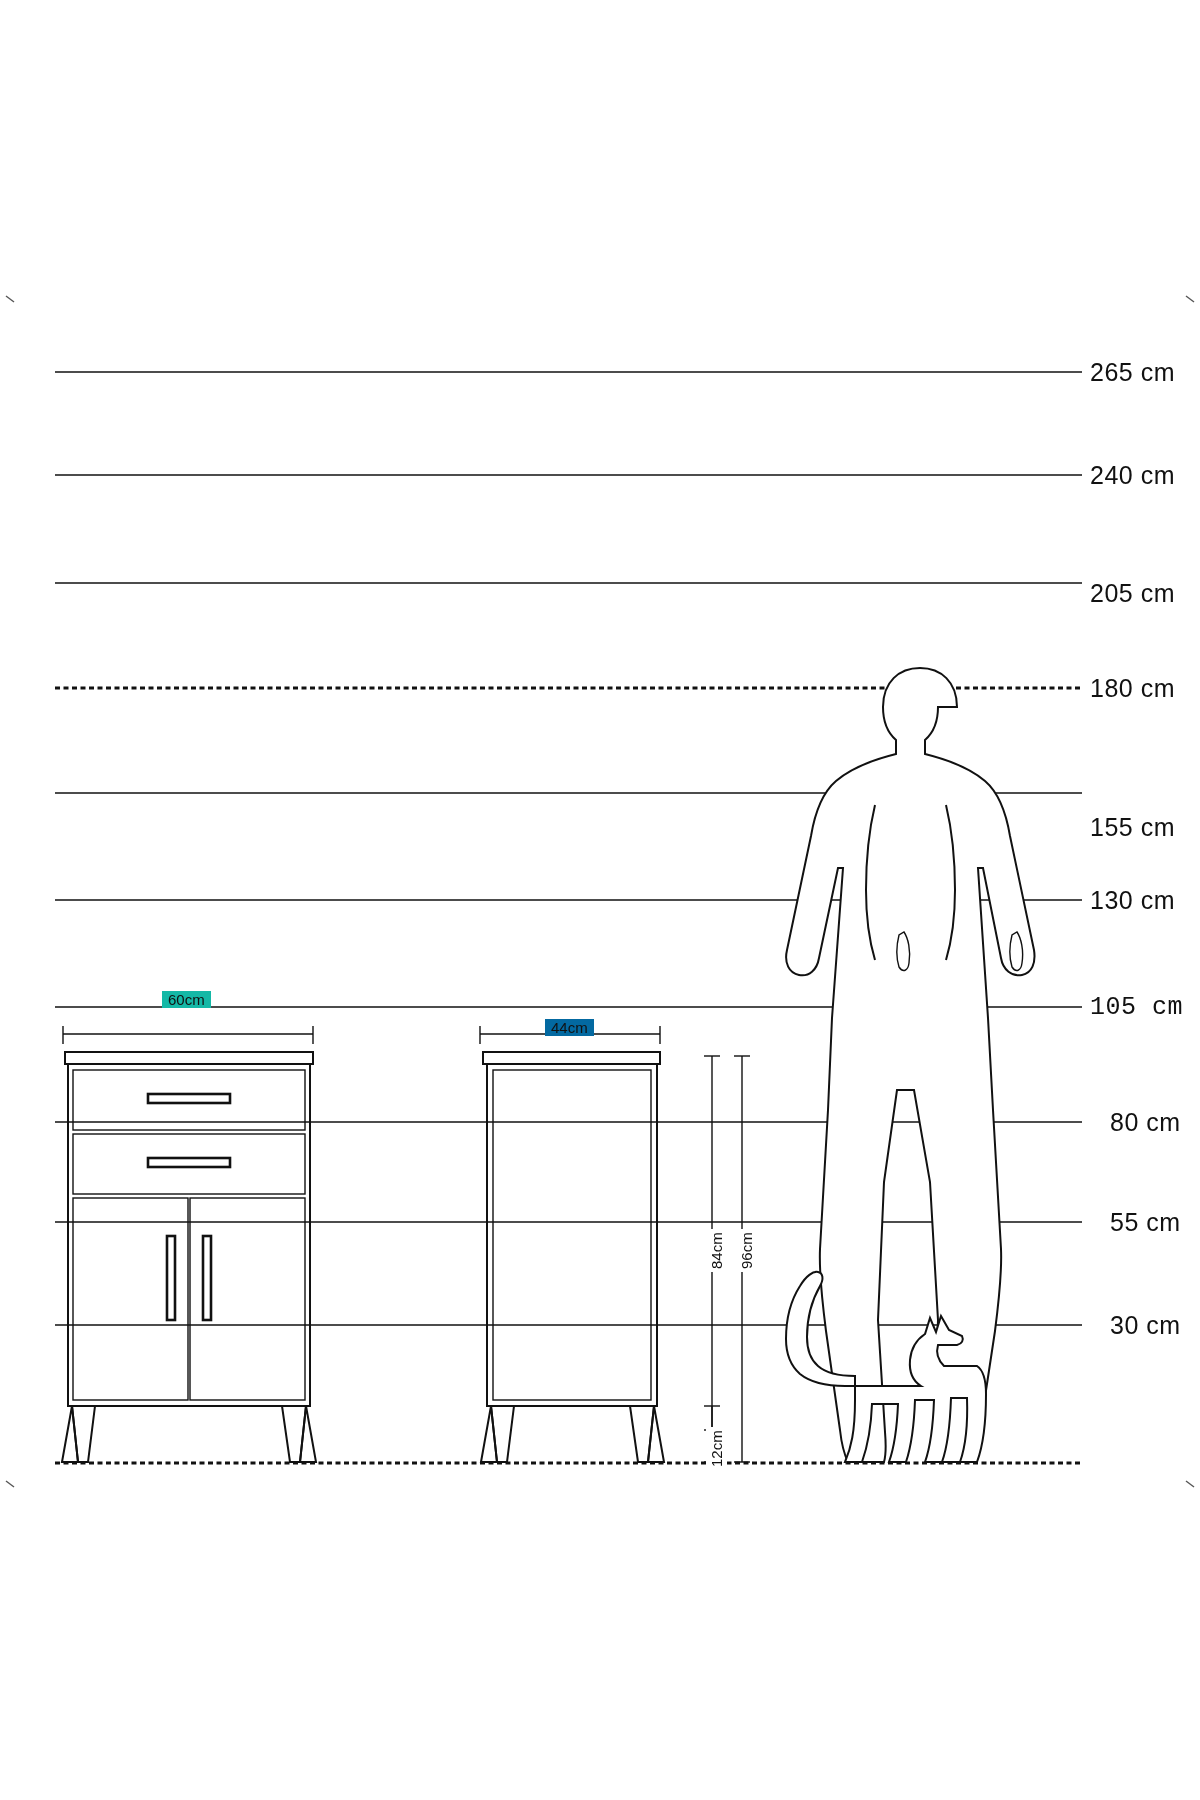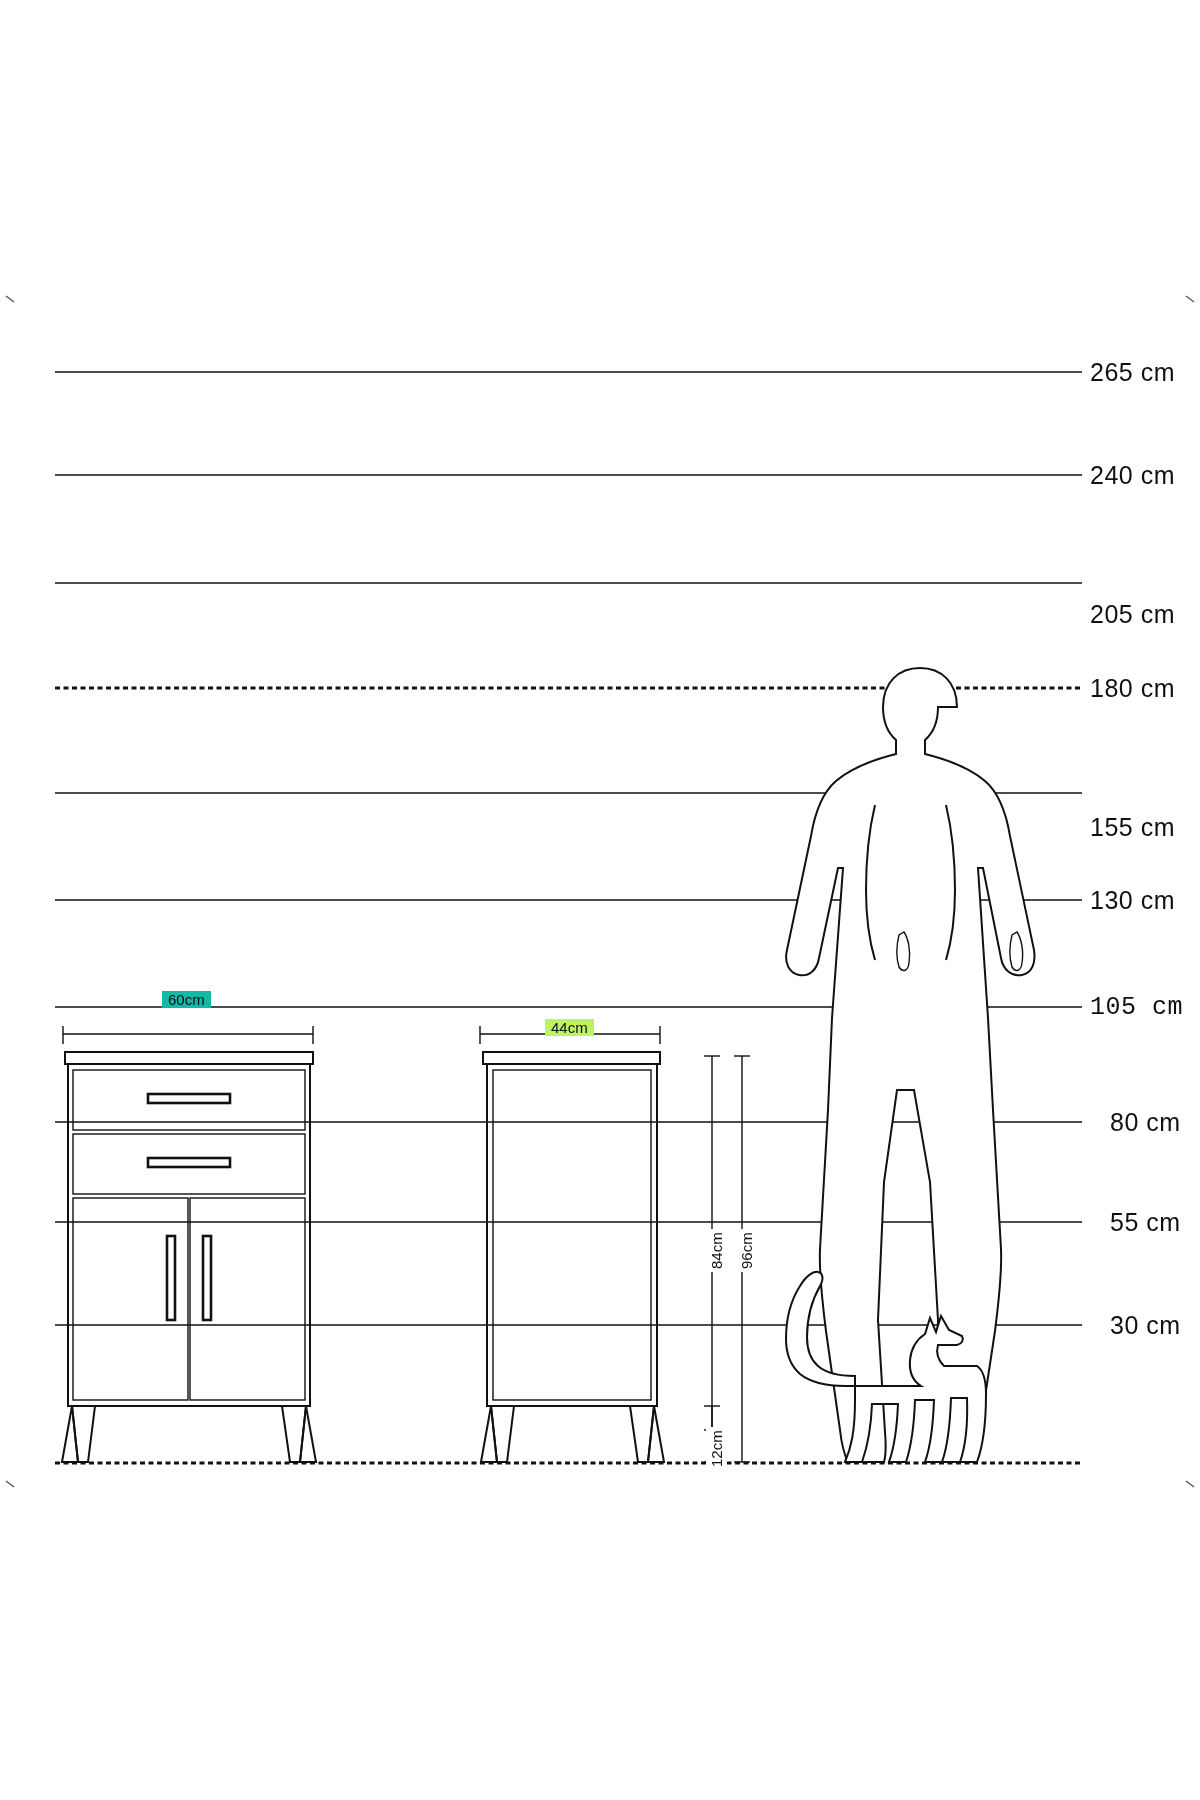--- a/index.html
+++ b/index.html
@@ -228,29 +228,29 @@
         L 944 1366
         C 938 1360, 936 1352, 938 1345
         L 957 1345
         C 962 1344, 964 1340, 962 1336 Z"></path>
     </g>
 
   </svg>
 
   <div class="scale-label" style="left:1090px; top:358px;">265 cm</div>
   <div class="scale-label" style="left:1090px; top:461px;text-align:center;">240 cm</div>
-  <div class="scale-label" style="left:1090px; top:600px;">205 cm</div>
+  <div class="scale-label" style="left:1090px; top:579px;">205 cm</div>
   <div class="scale-label" style="left:1090px; top:674px;">180 cm</div>
   <div class="scale-label" style="left:1090px; top:813px;">155 cm</div>
   <div class="scale-label" style="left:1090px; top:886px;">130 cm</div>
   <div class="scale-label" style="left:1090px; top:993px;font-family:Liberation Mono, monospace;">105 cm</div>
   <div class="scale-label" style="left:1110px; top:1108px;">80 cm</div>
   <div class="scale-label" style="left:1110px; top:1208px;">55 cm</div>
   <div class="scale-label" style="left:1110px; top:1311px;">30 cm</div>
 
   <div class="dim-label" style="left:162px; top:991px; background:#14b8a6; padding:0 6px;">60cm</div>
-  <div class="dim-label" style="left:545px; top:1019px; background:#bef264; padding:0 6px;">44cm</div>
+  <div class="dim-label" style="left:545px; top:1019px; background:#0369a1; padding:0 6px;">44cm</div>
 
   <div class="dim-label vertical" style="left:706px; top:1272px; background:#ffffff; padding:2px 3px;">84cm</div>
   <div class="dim-label vertical" style="left:736px; top:1272px; background:#ffffff; padding:2px 3px;">96cm</div>
   <div class="dim-label vertical" style="left:706px; top:1470px; background:#ffffff; padding:2px 3px;">12cm</div>
 
 </div>
 
 </body></html>

